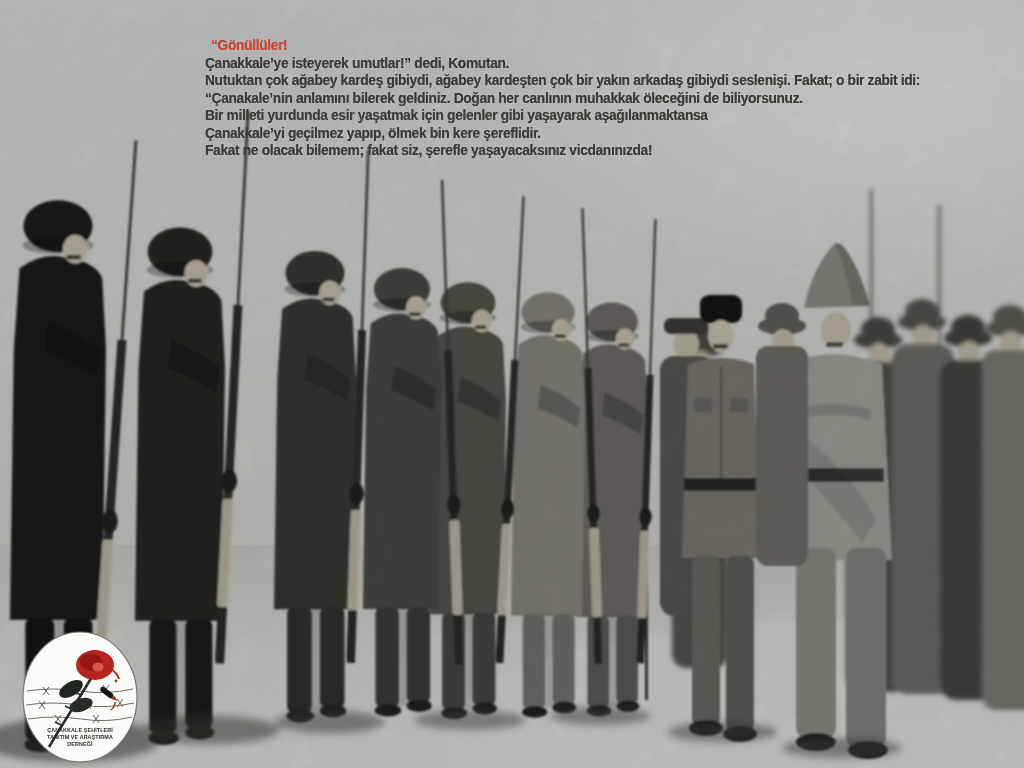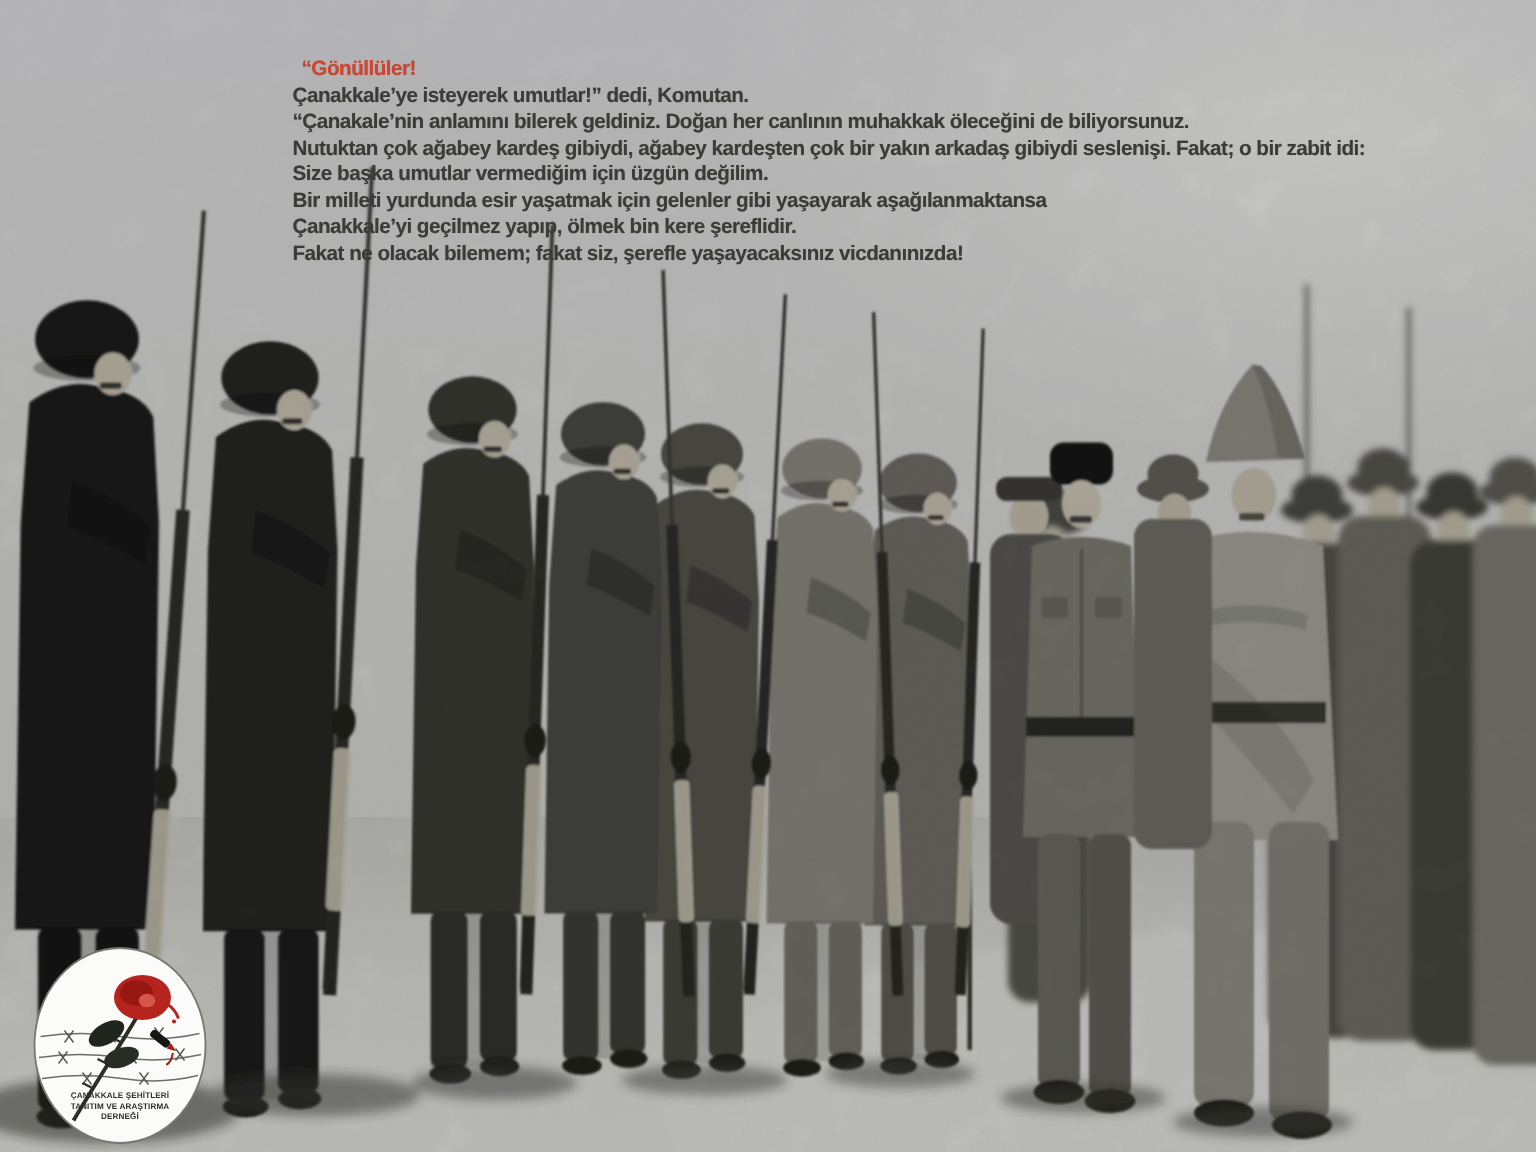--- a/index.html
+++ b/index.html
@@ -3,21 +3,21 @@
 <meta charset="utf-8">
 <style>
   html,body{margin:0;padding:0;background:#222;}
   .stage{
     position:relative;width:1024px;height:768px;overflow:hidden;
     background:#d6d6d4;
     font-family:"Liberation Sans",sans-serif;
   }
   .photo-svg{position:absolute;left:0;top:0;width:1024px;height:768px;display:block;}
   .quote{
-    position:absolute;left:195px;top:37px;width:690px;
+    position:absolute;left:205px;top:37px;width:690px;
     font-weight:700;font-size:13.8px;line-height:17.55px;
     letter-spacing:-0.35px;color:var(--ink,#3b3b38);
     text-shadow:0 0 .5px rgba(70,70,66,.55);
     white-space:nowrap;
   }
   .quote .op{color:var(--accent,#d5422e);padding-left:6px;}
   .emblem{position:absolute;left:19px;top:629px;width:122px;height:136px;}
   .emblem svg{display:block;width:100%;height:100%;}
   .emblem text{
     font-family:"Liberation Sans",sans-serif;font-weight:700;
@@ -185,23 +185,22 @@
       </g>
     </g>
 
     <rect x="0" y="0" width="1024" height="768" filter="url(#blotchF)" opacity="0.05"></rect>
     <rect x="0" y="0" width="1024" height="768" filter="url(#grainF)" opacity="0.13"></rect>
   </svg>
 
   <div class="quote">
     <div class="op">“Gönüllüler!</div>
     <div>Çanakkale’ye isteyerek umutlar!” dedi, Komutan.</div>
+    <div>Nutuktan çok ağabey kardeş gibiydi, ağabey kardeşten çok bir yakın arkadaş gibiydi seslenişi. Fakat; o bir zabit idi:</div>
     <div>“Çanakale’nin anlamını bilerek geldiniz. Doğan her canlının muhakkak öleceğini de biliyorsunuz.</div>
-    <div>Nutuktan çok ağabey kardeş gibiydi, ağabey kardeşten çok bir yakın arkadaş gibiydi seslenişi. Fakat; o bir zabit idi:</div>
-    <div>Size başka umutlar vermediğim için üzgün değilim.</div>
     <div>Bir milleti yurdunda esir yaşatmak için gelenler gibi yaşayarak aşağılanmaktansa</div>
     <div>Çanakkale’yi geçilmez yapıp, ölmek bin kere şereflidir.</div>
     <div>Fakat ne olacak bilemem; fakat siz, şerefle yaşayacaksınız vicdanınızda!</div>
   </div>
 
   <div class="emblem">
     <svg viewBox="0 0 122 136" aria-hidden="true">
       <ellipse cx="61" cy="68" rx="57" ry="65" fill="#fbfbf9" stroke="#77776f" stroke-width="1.2"></ellipse>
 
       <g stroke="#6e6e68" stroke-width="1" fill="none">

